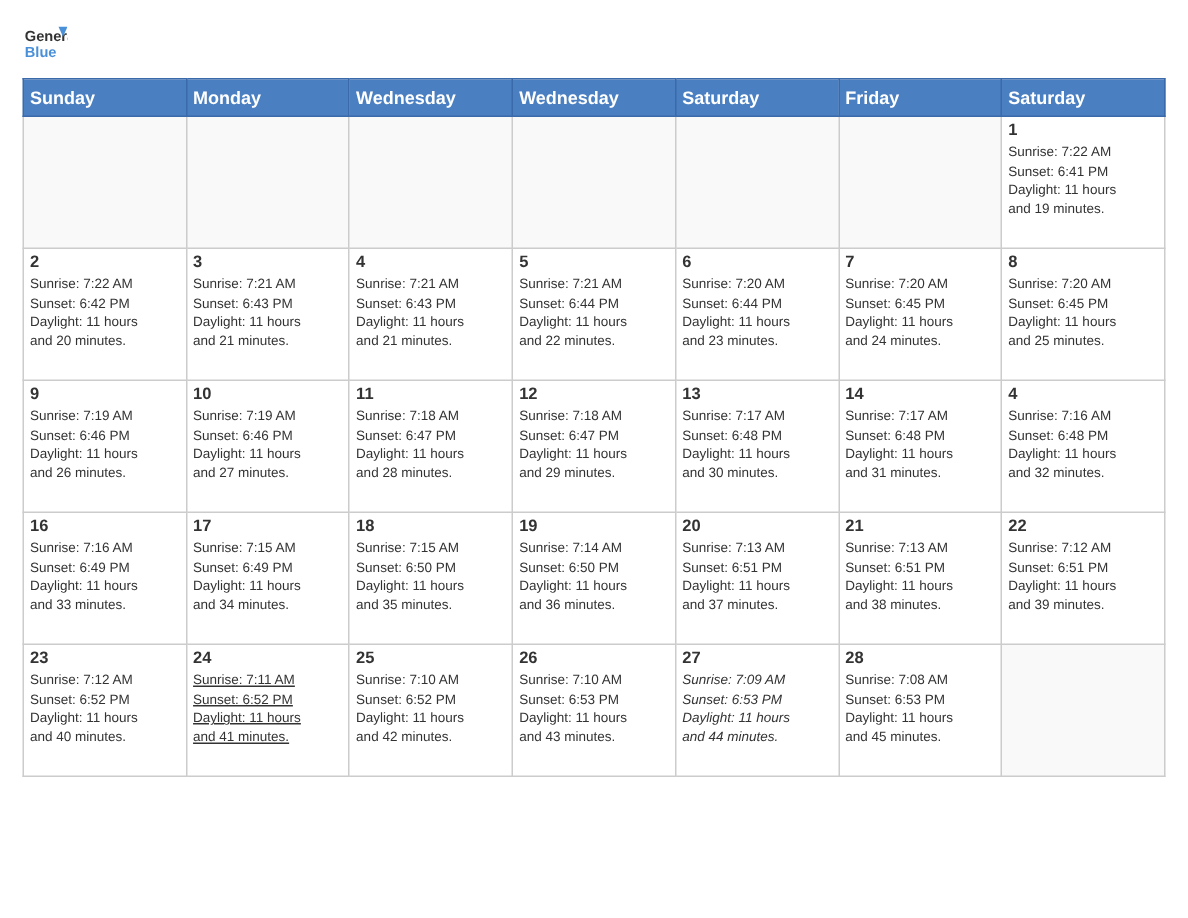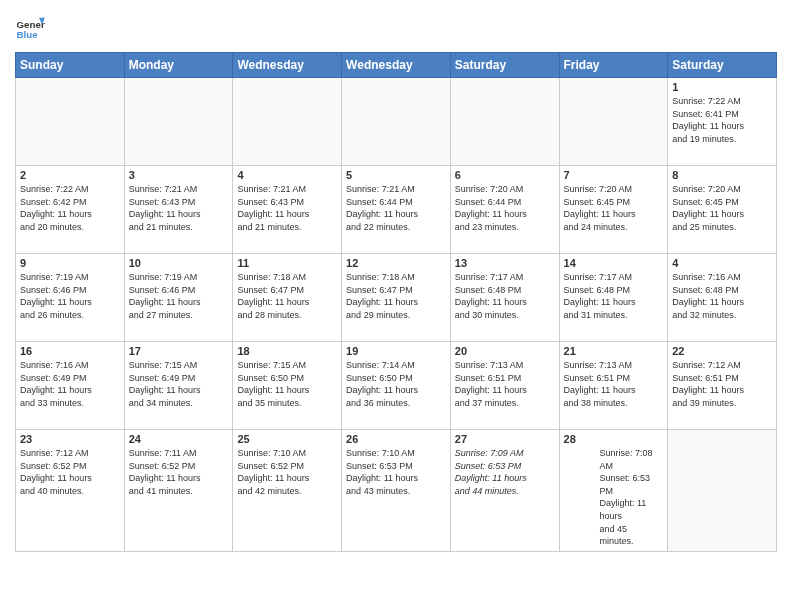--- a/index.html
+++ b/index.html
@@ -284,21 +284,21 @@
         <tr>
           <td>
             <span class="day-num">23</span>
             <div class="day-info" style="white-space: pre-line;">Sunrise: 7:12 AM
 Sunset: 6:52 PM
 Daylight: 11 hours
 and 40 minutes.</div>
           </td>
           <td>
             <span class="day-num">24</span>
-            <div class="day-info" style="white-space: pre-line;">Sunrise: 7:11 AM
+            <div class="day-info" style="white-space: pre-line; text-decoration: underline;">Sunrise: 7:11 AM
 Sunset: 6:52 PM
 Daylight: 11 hours
 and 41 minutes.</div>
           </td>
           <td>
             <span class="day-num">25</span>
             <div class="day-info" style="white-space: pre-line;">Sunrise: 7:10 AM
 Sunset: 6:52 PM
 Daylight: 11 hours
 and 42 minutes.</div>
@@ -312,21 +312,21 @@
           </td>
           <td>
             <span class="day-num">27</span>
             <div class="day-info" style="white-space: pre-line; font-style: italic;">Sunrise: 7:09 AM
 Sunset: 6:53 PM
 Daylight: 11 hours
 and 44 minutes.</div>
           </td>
           <td>
             <span class="day-num">28</span>
-            <div class="day-info" style="white-space: pre-line; margin-left: 36px;">Sunrise: 7:08 AM
+            <div class="day-info" style="white-space: pre-line;">Sunrise: 7:08 AM
 Sunset: 6:53 PM
 Daylight: 11 hours
 and 45 minutes.</div>
           </td>
           <td class="empty"></td>
         </tr>
       </tbody>
   </table>
 </div>
 

